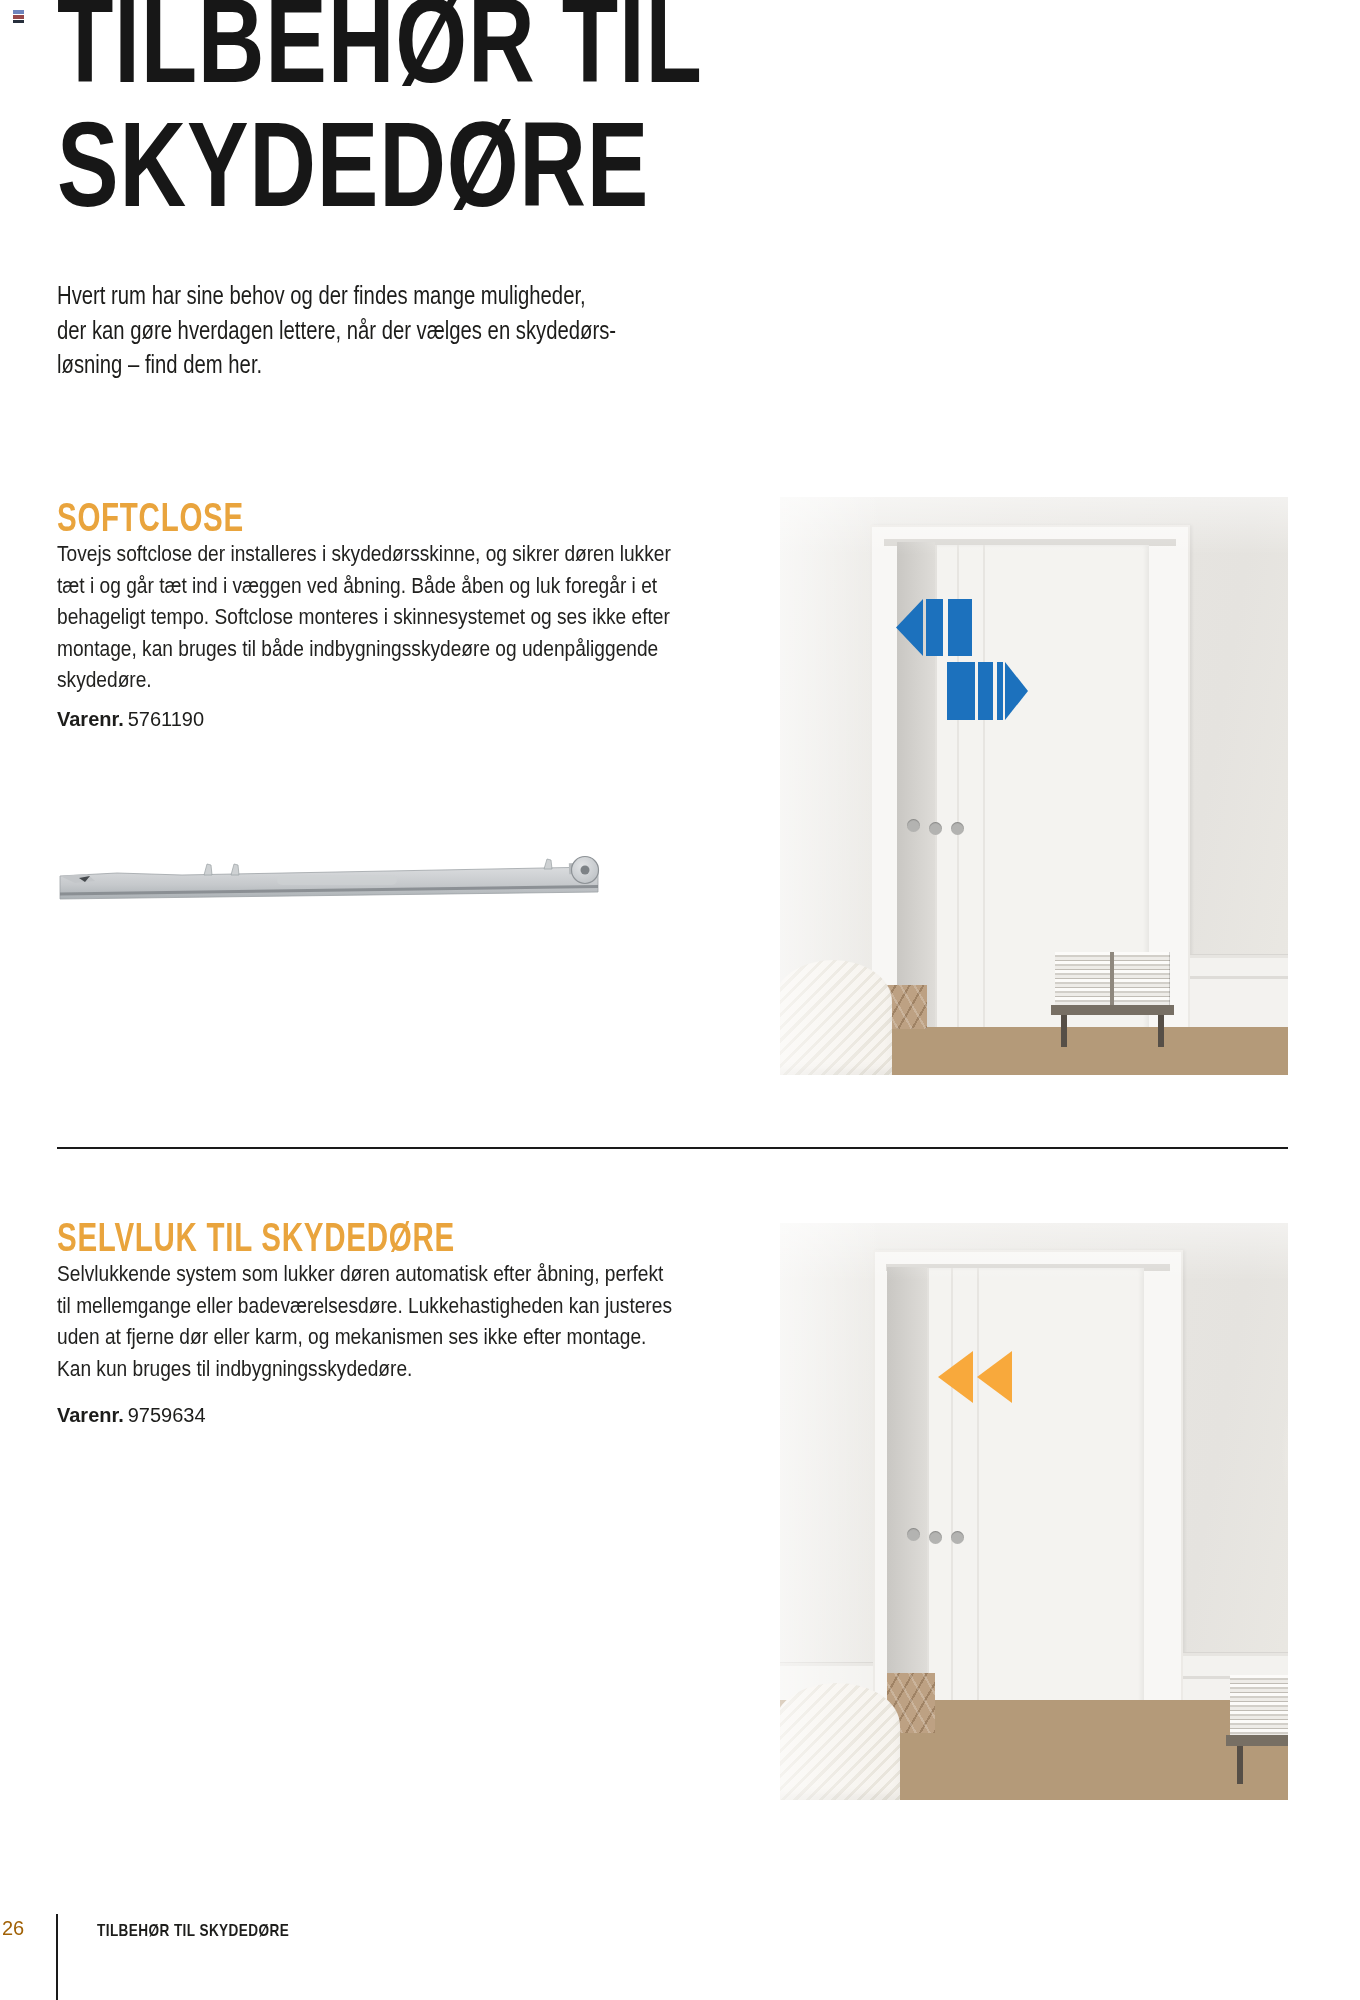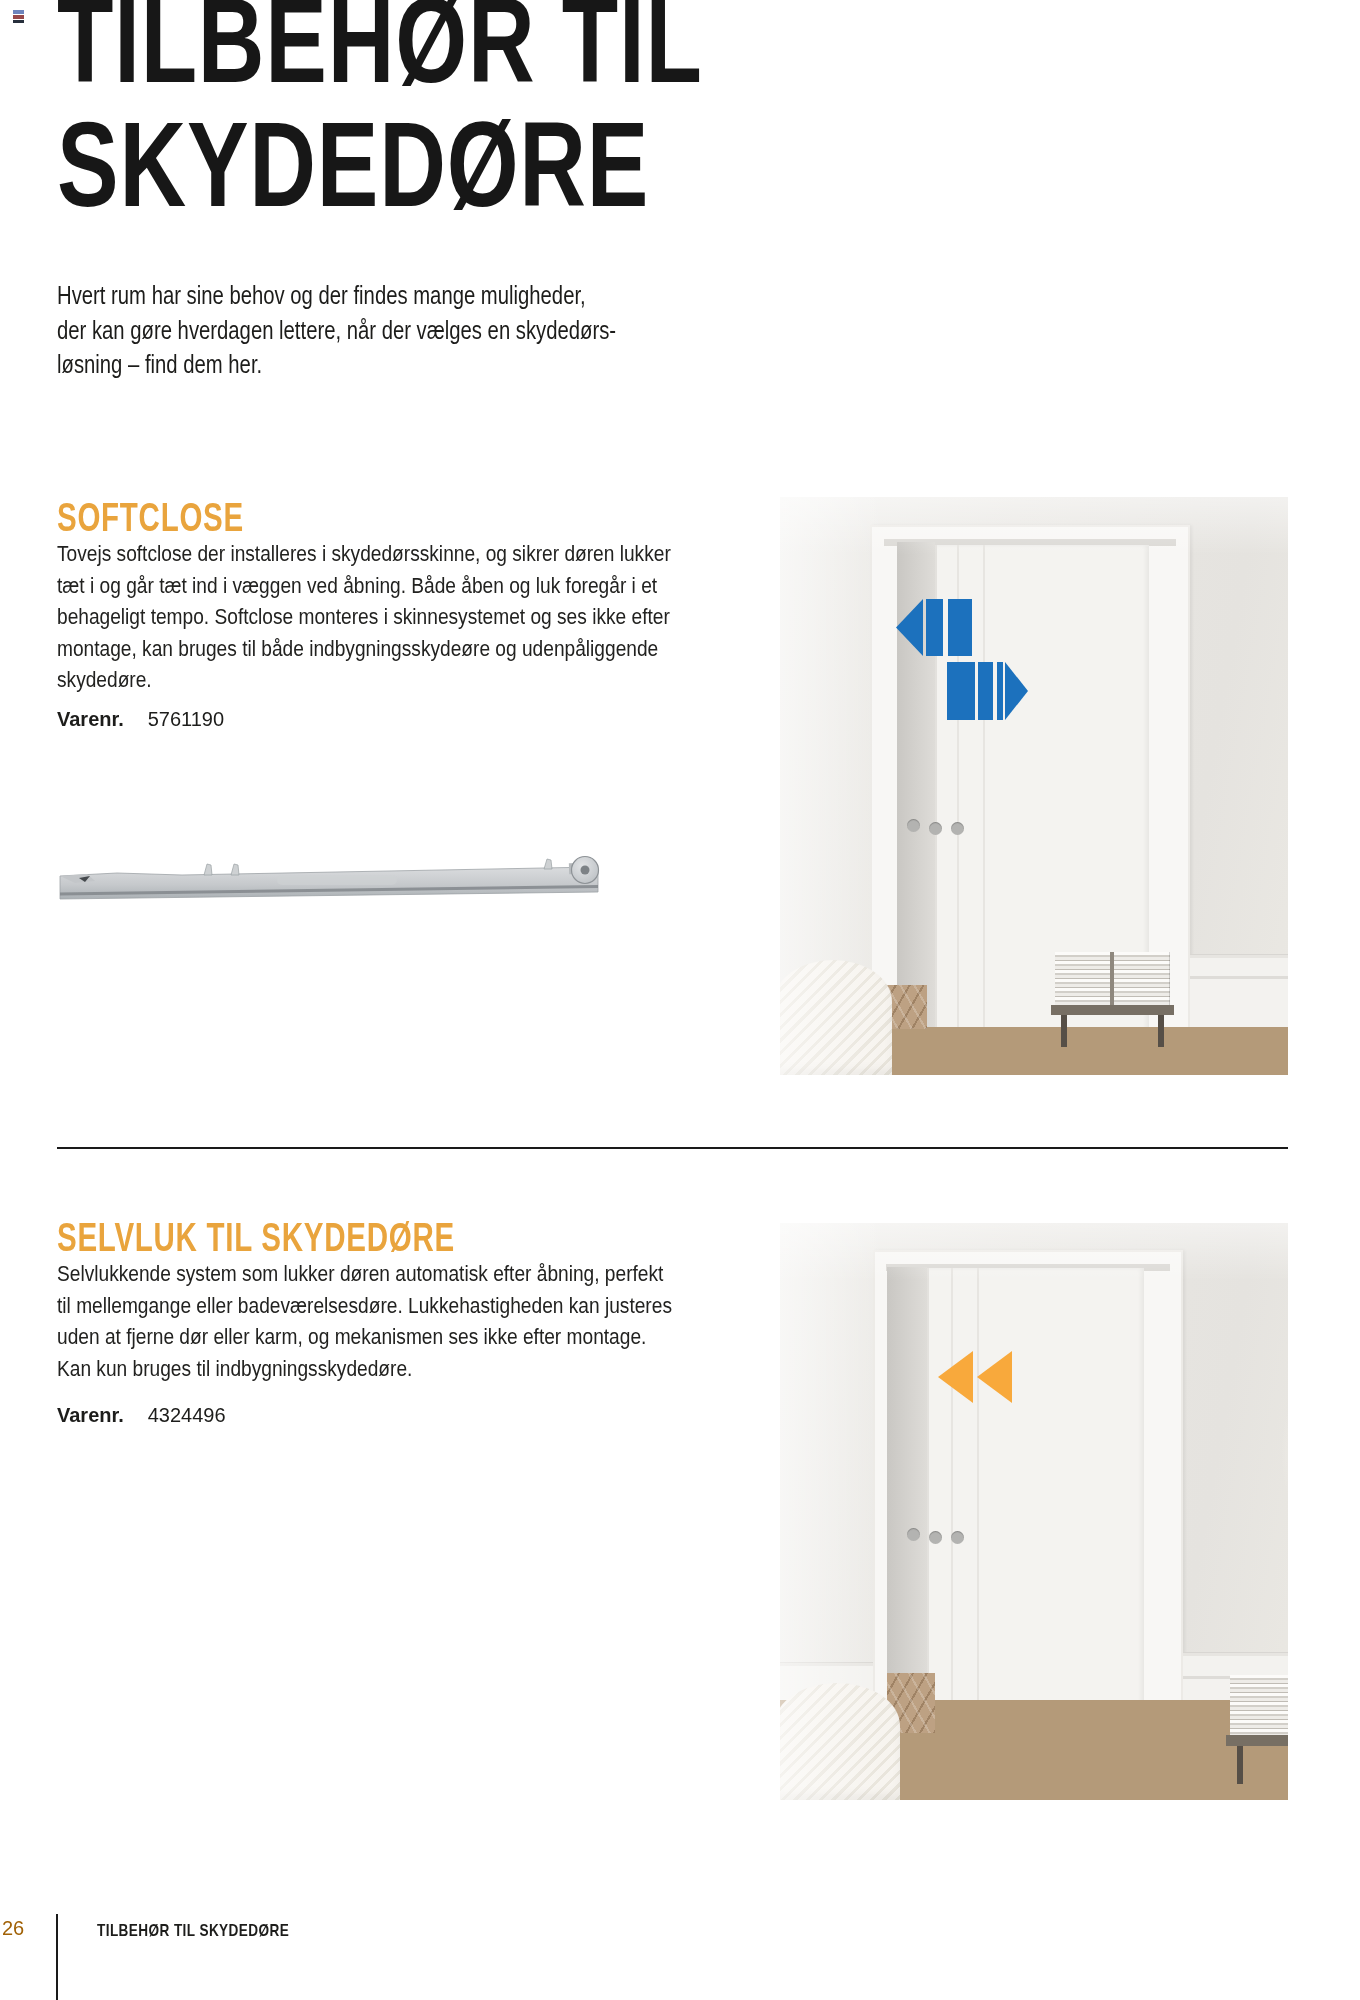--- a/index.html
+++ b/index.html
@@ -19,21 +19,21 @@
 
   .intro{position:absolute;left:57px;top:278px;font-size:26px;line-height:34.5px;
          color:#1c1c1a;white-space:pre-line;transform:scaleX(0.78);transform-origin:0 0;}
 
   .sec-heading{position:absolute;left:57px;font-size:41px;line-height:41px;font-weight:bold;
                color:#e9a43d;letter-spacing:1px;white-space:nowrap;
                transform:scaleX(0.72);transform-origin:0 0;}
   .sec-body{position:absolute;left:57px;font-size:22px;line-height:31.5px;color:#222220;
             white-space:pre-line;transform:scaleX(0.87);transform-origin:0 0;}
   .sku{position:absolute;left:57px;font-size:20px;color:#1d1d1b;}
-  .sku b{font-weight:bold;margin-right:24px;}
+  .sku b{font-weight:bold;margin-right:4px;}
 
   .divider{position:absolute;left:57px;top:1147px;width:1303px;height:2px;background:#1a1a1a;}
 
   
   .photo{position:absolute;left:780px;width:580px;height:578px;overflow:hidden;
          background:linear-gradient(100deg,#f0efec 0%,#e9e7e3 35%,#e5e3df 70%,#edebe5 100%);}
   .photo .fade{position:absolute;inset:0;
          background:linear-gradient(to right,rgba(255,255,255,.55),rgba(255,255,255,0) 18%),
                     linear-gradient(to bottom,rgba(255,255,255,.5),rgba(255,255,255,0) 10%);}
   .frame{position:absolute;background:#f8f7f5;box-shadow:inset 0 0 0 2px #eceae6,2px 0 3px rgba(0,0,0,.06);}
@@ -175,21 +175,21 @@
   </div>
 
   <div class="divider"></div>
 
   <h2 class="sec-heading" style="top:1217px;margin:0;">SELVLUK TIL SKYDEDØRE</h2>
   <p class="sec-body" style="top:1258px;margin:0;">Selvlukkende system som lukker døren automatisk efter åbning, perfekt
 til mellemgange eller badeværelsesdøre. Lukkehastigheden kan justeres
 uden at fjerne dør eller karm, og mekanismen ses ikke efter montage.
 Kan kun bruges til indbygningsskydedøre.</p>
   <div class="sku" style="top:1404px;">
-    <b>Varenr.</b><span>4324496</span>
+    <b>Varenr.</b><span>9759634</span>
   </div>
 
   <div class="photo" style="top:1223px;height:577px;">
     <div class="frame" style="left:93px;top:27px;width:310px;height:550px;"></div>
     <div class="lintel" style="left:106px;top:41px;width:284px;height:7px;"></div>
     <div class="recess" style="left:107px;top:44px;width:40px;height:533px;"></div>
     <div class="door" style="left:147px;top:45px;width:215px;height:460px;">
       <div class="seam" style="left:22px;"></div>
       <div class="seam" style="left:48px;"></div>
     </div>

